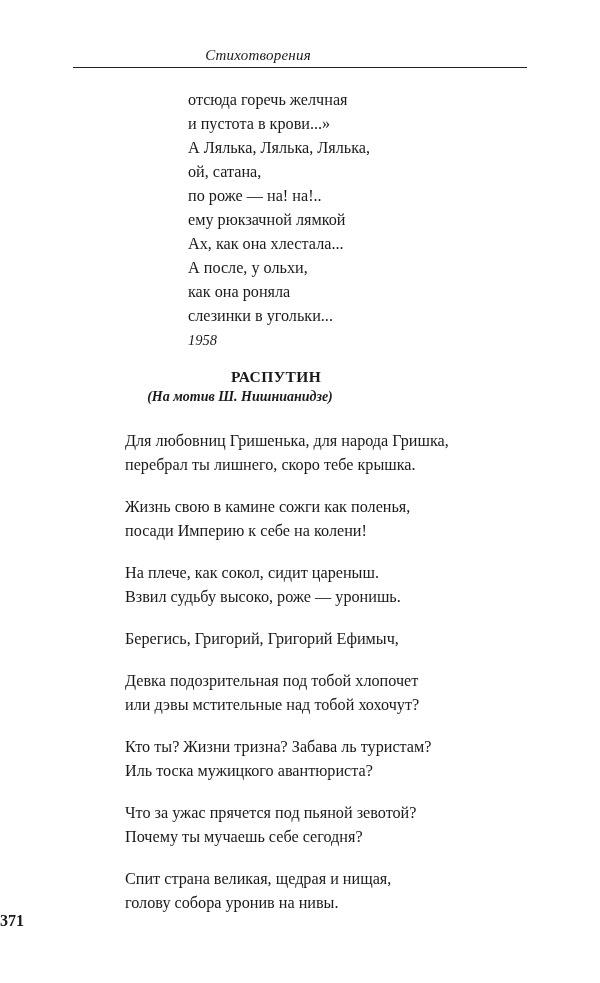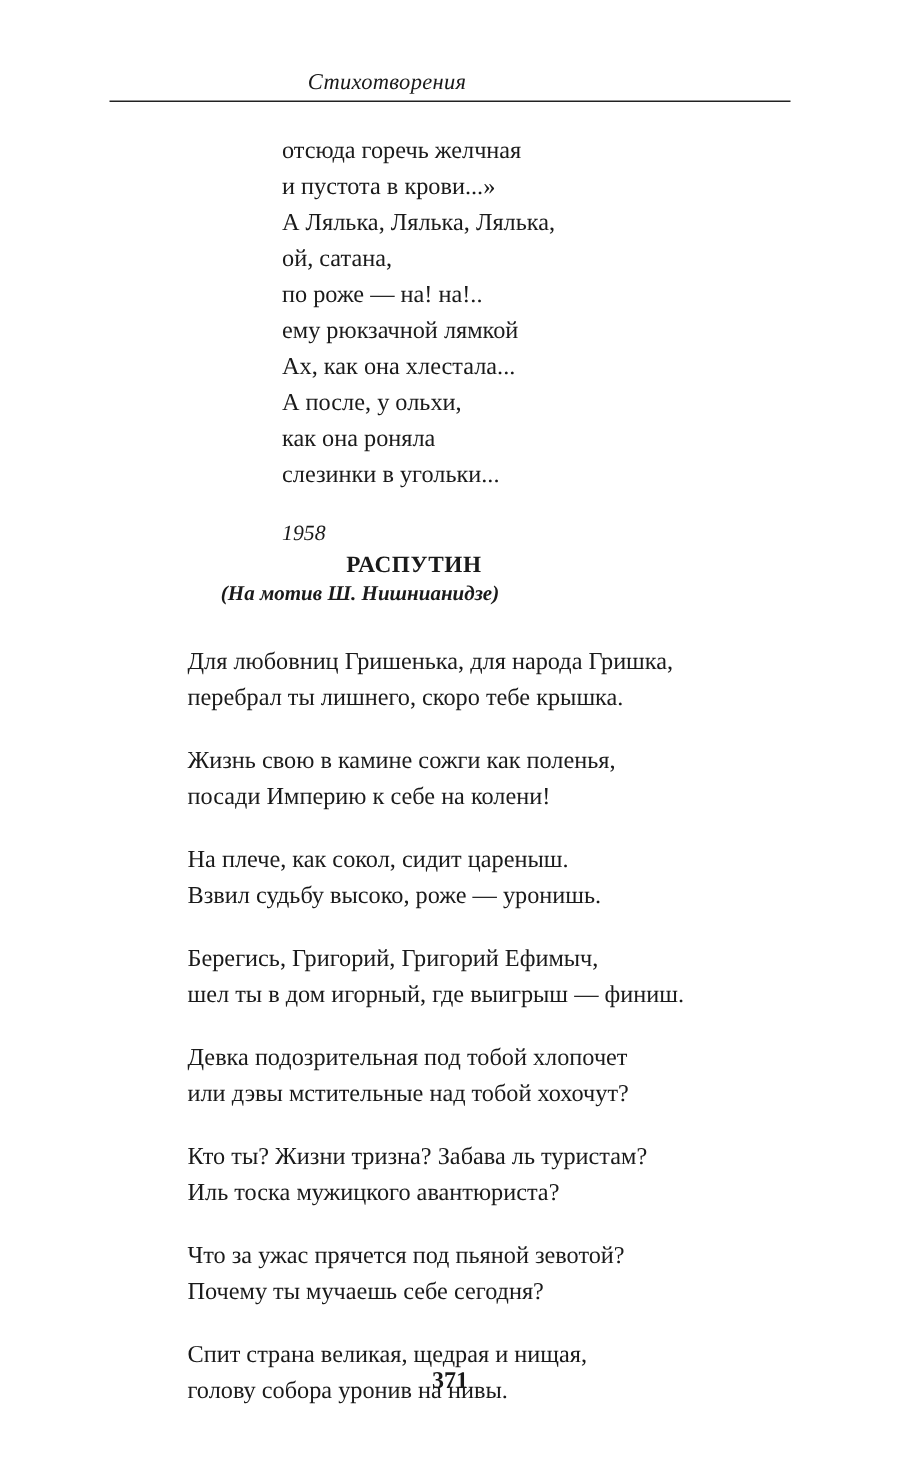--- a/index.html
+++ b/index.html
@@ -37,21 +37,21 @@
       position: absolute;
       top: 88px;
       left: 188px;
       font-size: 16.2px;
       line-height: 24px;
     }
     .poem1 .line { white-space: nowrap; }
     .date {
       font-style: italic;
       font-size: 14.5px;
-      margin-top: 16px;
+      margin-top: 0;
     }
     .title {
       position: absolute;
       top: 368px;
       left: 0;
       width: 552px;
       text-align: center;
       font-weight: bold;
       font-size: 15.5px;
       letter-spacing: 0.4px;
@@ -73,21 +73,21 @@
       font-size: 16.2px;
       line-height: 24px;
     }
     .stanza { margin-bottom: 18px; }
     .stanza .line { white-space: nowrap; }
     .page-number {
       position: absolute;
       top: 912px;
       left: 0;
       width: 600px;
-      text-align: center;
+      text-align: left;
       font-weight: bold;
       font-size: 16px;
     }
   </style>
 </head>
 <body>
 
 <div class="running-head">Стихотворения</div>
 <div class="rule"></div>
 
@@ -116,21 +116,20 @@
   <div class="stanza">
     <div class="line">Жизнь свою в камине сожги как поленья,</div>
     <div class="line">посади Империю к себе на колени!</div>
   </div>
   <div class="stanza">
     <div class="line">На плече, как сокол, сидит цареныш.</div>
     <div class="line">Взвил судьбу высоко, роже — уронишь.</div>
   </div>
   <div class="stanza">
     <div class="line">Берегись, Григорий, Григорий Ефимыч,</div>
-    <div class="line">шел ты в дом игорный, где выигрыш — финиш.</div>
   </div>
   <div class="stanza">
     <div class="line">Девка подозрительная под тобой хлопочет</div>
     <div class="line">или дэвы мстительные над тобой хохочут?</div>
   </div>
   <div class="stanza">
     <div class="line">Кто ты? Жизни тризна? Забава ль туристам?</div>
     <div class="line">Иль тоска мужицкого авантюриста?</div>
   </div>
   <div class="stanza">

